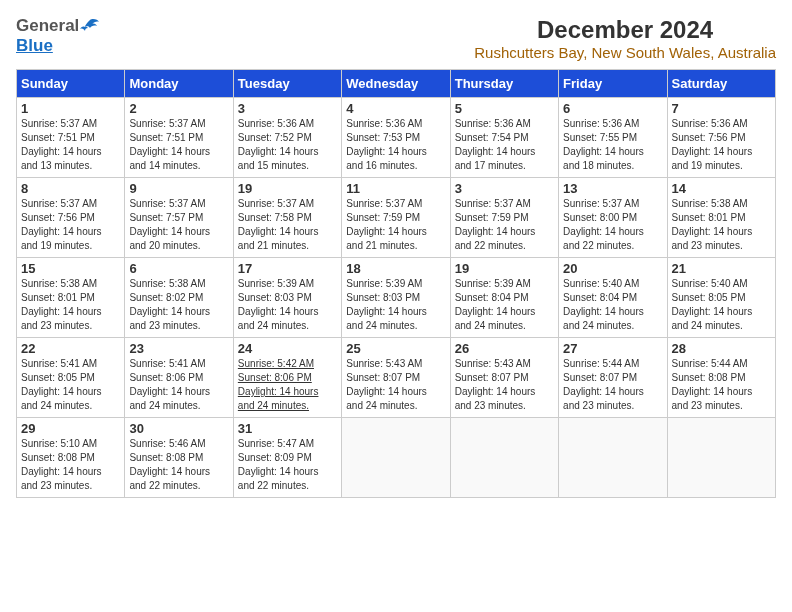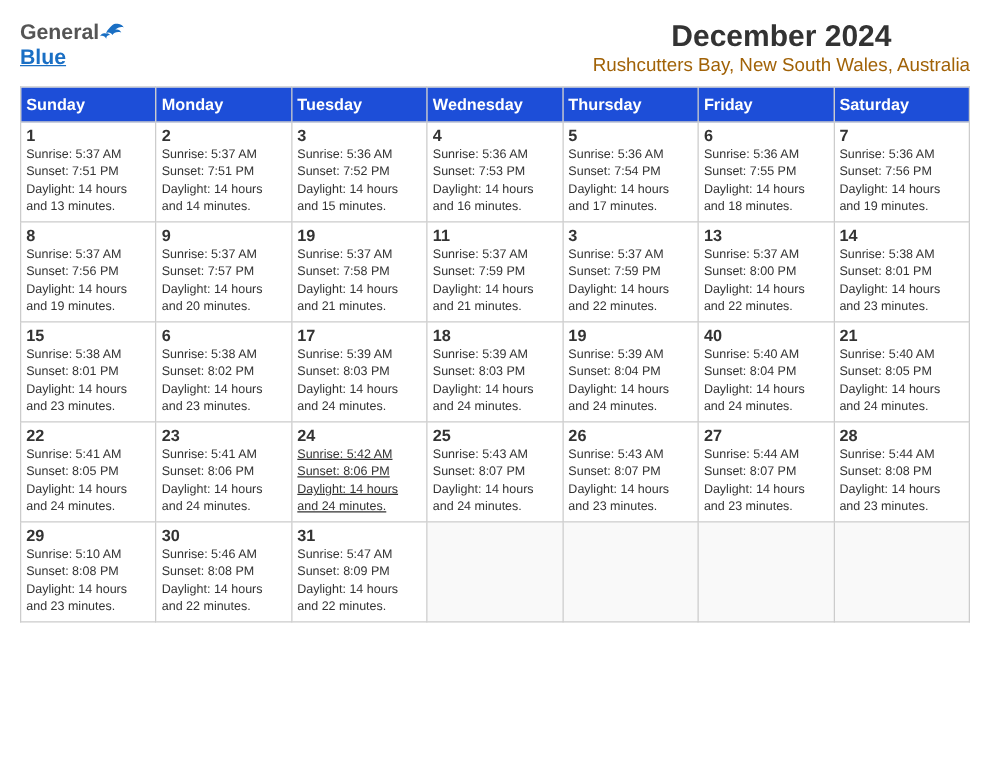--- a/index.html
+++ b/index.html
@@ -250,21 +250,21 @@
 and 24 minutes.</div>
         </td>
         <td>
           <span class="day-num">19</span>
           <div class="day-info" style="white-space: pre-line;">Sunrise: 5:39 AM
 Sunset: 8:04 PM
 Daylight: 14 hours
 and 24 minutes.</div>
         </td>
         <td>
-          <span class="day-num">40</span>
+          <span class="day-num">20</span>
           <div class="day-info" style="white-space: pre-line;">Sunrise: 5:40 AM
 Sunset: 8:04 PM
 Daylight: 14 hours
 and 24 minutes.</div>
         </td>
         <td>
           <span class="day-num">21</span>
           <div class="day-info" style="white-space: pre-line;">Sunrise: 5:40 AM
 Sunset: 8:05 PM
 Daylight: 14 hours

